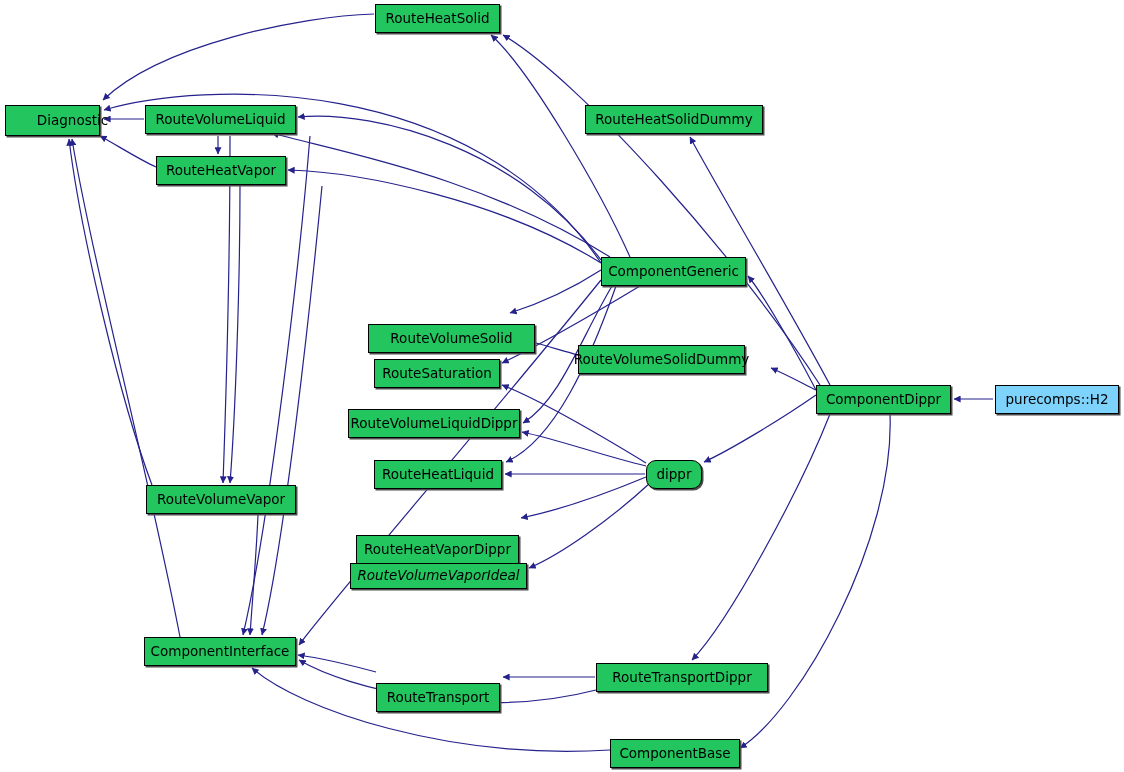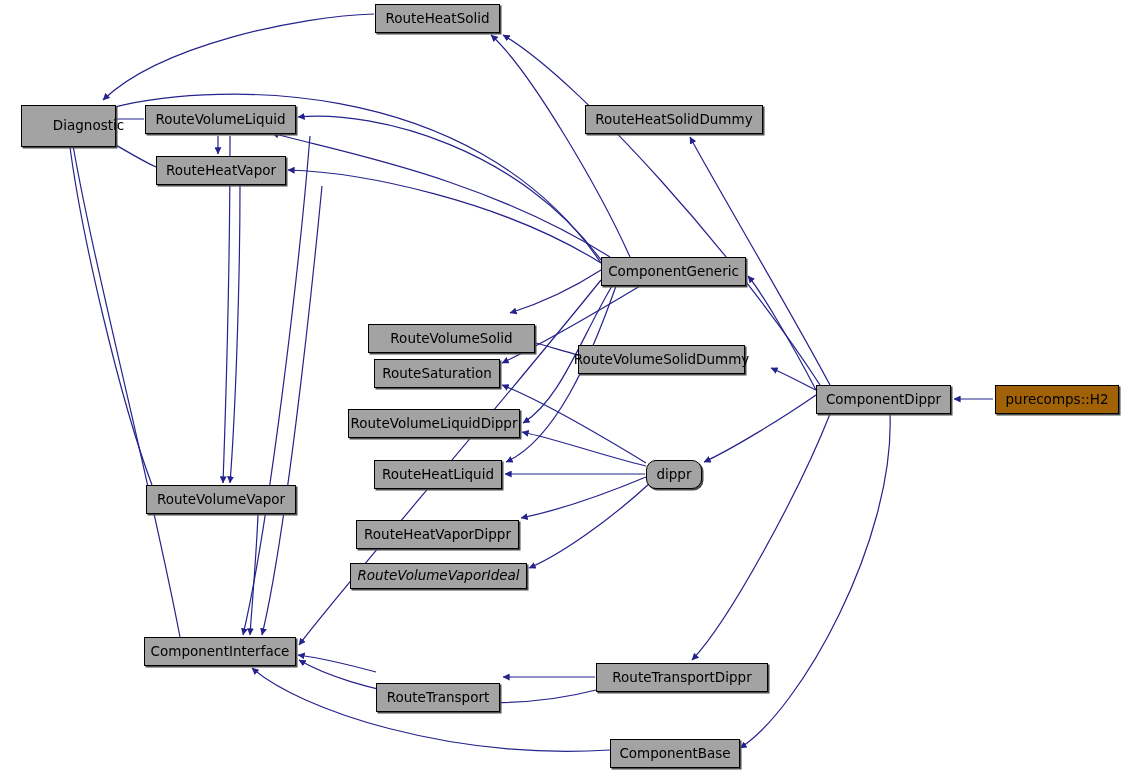--- a/index.html
+++ b/index.html
@@ -21,32 +21,32 @@
     position: absolute;
     left: 0;
     top: 0;
     width: 1124px;
     height: 772px;
   }
   .node {
     position: absolute;
     box-sizing: border-box;
     border: 1px solid #000000;
-    background: #a3a3a3;
+    background: #22c55e;
     color: #000000;
     font-size: 13.5px;
     line-height: 1;
     display: flex;
     align-items: center;
     justify-content: center;
     white-space: nowrap;
     box-shadow: 1.5px 1.5px 0 0 #4d4d4d;
   }
   .node.highlight {
-    background: #a16207;
+    background: #7dd3fc;
   }
   .node-label {
     display: block;
     padding: 0 6px;
   }
 </style>
 </head>
 <body>
 
 <div id="diagram-canvas">
@@ -90,21 +90,21 @@
       <path d="M 258,515 C 256,560 252,605 250,635" fill="none" stroke="#25228c" stroke-width="1.2" marker-end="url(#arrowhead)"></path>
       <path d="M 376,672 C 350,665 320,658 298,655" fill="none" stroke="#25228c" stroke-width="1.2" marker-end="url(#arrowhead)"></path>
       <path d="M 596,690 C 480,720 350,690 299,660" fill="none" stroke="#25228c" stroke-width="1.2" marker-end="url(#arrowhead)"></path>
       <path d="M 610,750 C 450,760 300,710 252,668" fill="none" stroke="#25228c" stroke-width="1.2" marker-end="url(#arrowhead)"></path>
       <path d="M 595,677 L 503,677" fill="none" stroke="#25228c" stroke-width="1.2" marker-end="url(#arrowhead)"></path>
       <path d="M 830,414 C 800,490 730,620 692,660" fill="none" stroke="#25228c" stroke-width="1.2" marker-end="url(#arrowhead)"></path>
       <path d="M 890,414 C 895,540 800,710 740,748" fill="none" stroke="#25228c" stroke-width="1.2" marker-end="url(#arrowhead)"></path>
       <path d="M 993,399 L 954,399" fill="none" stroke="#25228c" stroke-width="1.2" marker-end="url(#arrowhead)"></path>
     </svg>
   <div id="node-layer">
-      <div class="node" style="left: 21px; top: 105px; width: 95px; height: 42px; padding-left: 40px;">
+      <div class="node" style="left: 5px; top: 105px; width: 95px; height: 31px; padding-left: 40px;">
         <span class="node-label">Diagnostic</span>
       </div>
       <div class="node" style="left: 375px; top: 4px; width: 125px; height: 29px;">
         <span class="node-label">RouteHeatSolid</span>
       </div>
       <div class="node" style="left: 145px; top: 105px; width: 151px; height: 29px;">
         <span class="node-label">RouteVolumeLiquid</span>
       </div>
       <div class="node" style="left: 585px; top: 105px; width: 178px; height: 29px;">
         <span class="node-label">RouteHeatSolidDummy</span>
@@ -135,21 +135,21 @@
       </div>
       <div class="node" style="left: 374px; top: 460px; width: 128px; height: 29px;">
         <span class="node-label">RouteHeatLiquid</span>
       </div>
       <div class="node" style="left: 646px; top: 460px; width: 56px; height: 29px; border-radius: 10px;">
         <span class="node-label">dippr</span>
       </div>
       <div class="node" style="left: 146px; top: 485px; width: 150px; height: 29px;">
         <span class="node-label">RouteVolumeVapor</span>
       </div>
-      <div class="node" style="left: 356px; top: 520px; width: 163px; height: 29px;">
+      <div class="node" style="left: 356px; top: 535px; width: 163px; height: 29px;">
         <span class="node-label">RouteHeatVaporDippr</span>
       </div>
       <div class="node" style="left: 350px; top: 563px; width: 177px; height: 26px; font-style: italic;">
         <span class="node-label">RouteVolumeVaporIdeal</span>
       </div>
       <div class="node" style="left: 144px; top: 637px; width: 152px; height: 29px;">
         <span class="node-label">ComponentInterface</span>
       </div>
       <div class="node" style="left: 376px; top: 663px; width: 124px; height: 29px; margin-top: 20px;">
         <span class="node-label">RouteTransport</span>

